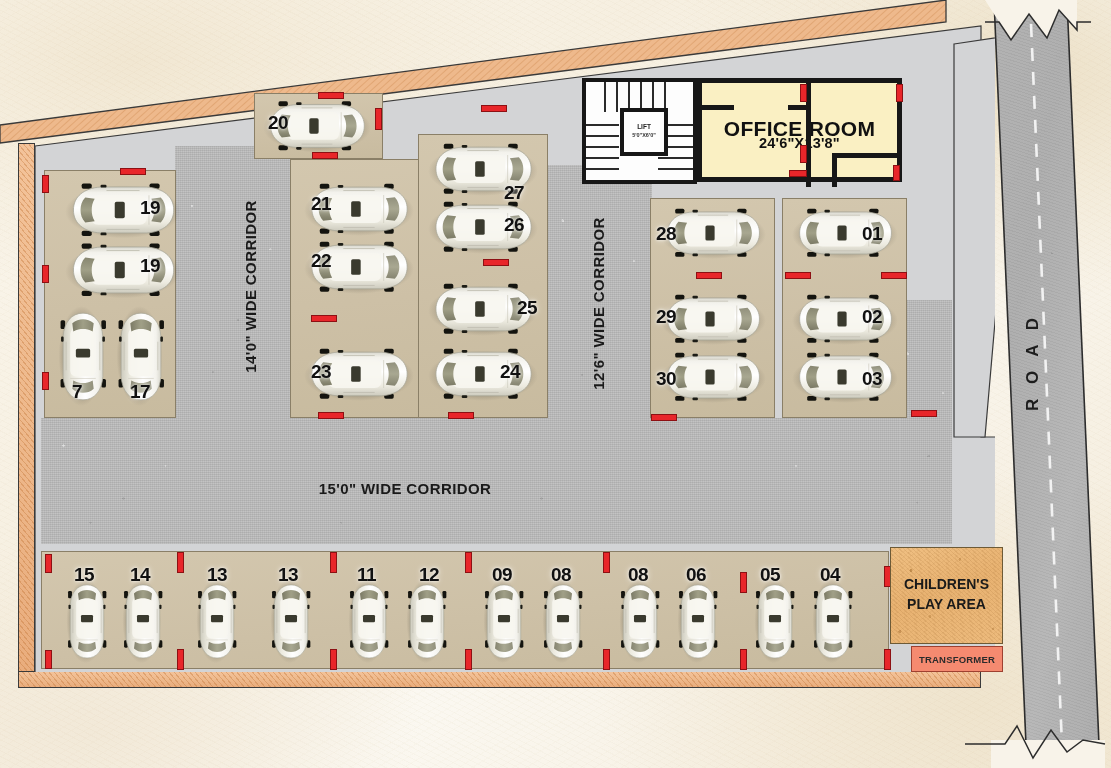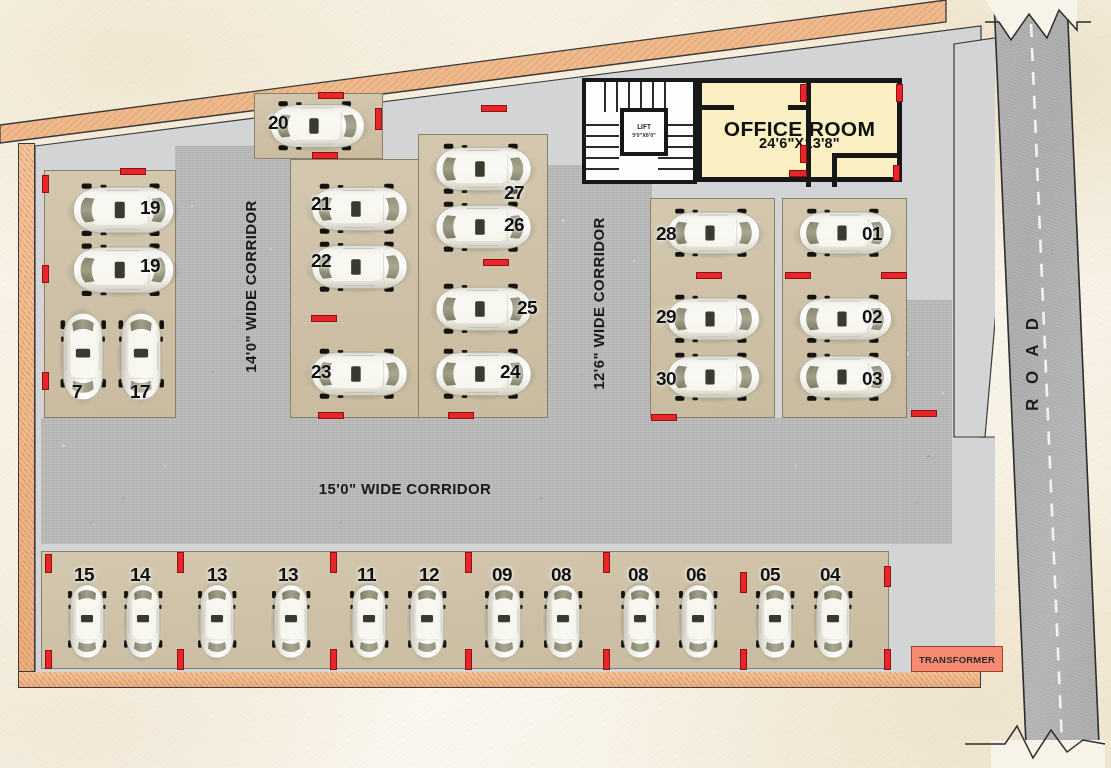--- a/index.html
+++ b/index.html
@@ -322,20 +322,26 @@
   <div class="mark-v" style="left:465px;top:552px;height:21px;"></div>
   <div class="mark-v" style="left:465px;top:649px;height:21px;"></div>
   <div class="mark-v" style="left:603px;top:552px;height:21px;"></div>
   <div class="mark-v" style="left:603px;top:649px;height:21px;"></div>
   <div class="mark-v" style="left:740px;top:572px;height:21px;"></div>
   <div class="mark-v" style="left:740px;top:649px;height:21px;"></div>
   <div class="mark-v" style="left:884px;top:566px;height:21px;"></div>
   <div class="mark-v" style="left:884px;top:649px;height:21px;"></div>
 
   
+  <div id="play">
+    <div class="play-t">
+      <span>CHILDREN'S</span><br>
+      <span>PLAY AREA</span>
+    </div>
+  </div>
 
   
   <div id="transformer">
     <div class="tr-t">TRANSFORMER</div>
   </div>
 
   
   <div id="cars-layer">
       <div class="car" style="left: 64px; top: 180px;">
 <svg width="118" height="60" viewBox="0 0 200 94">

